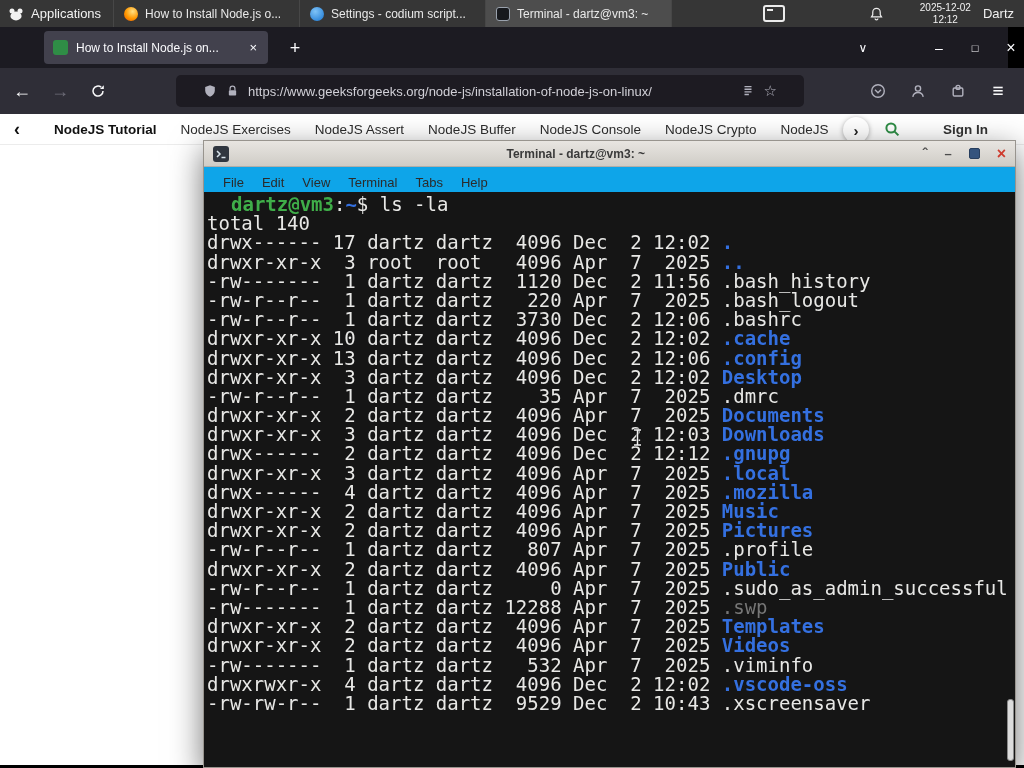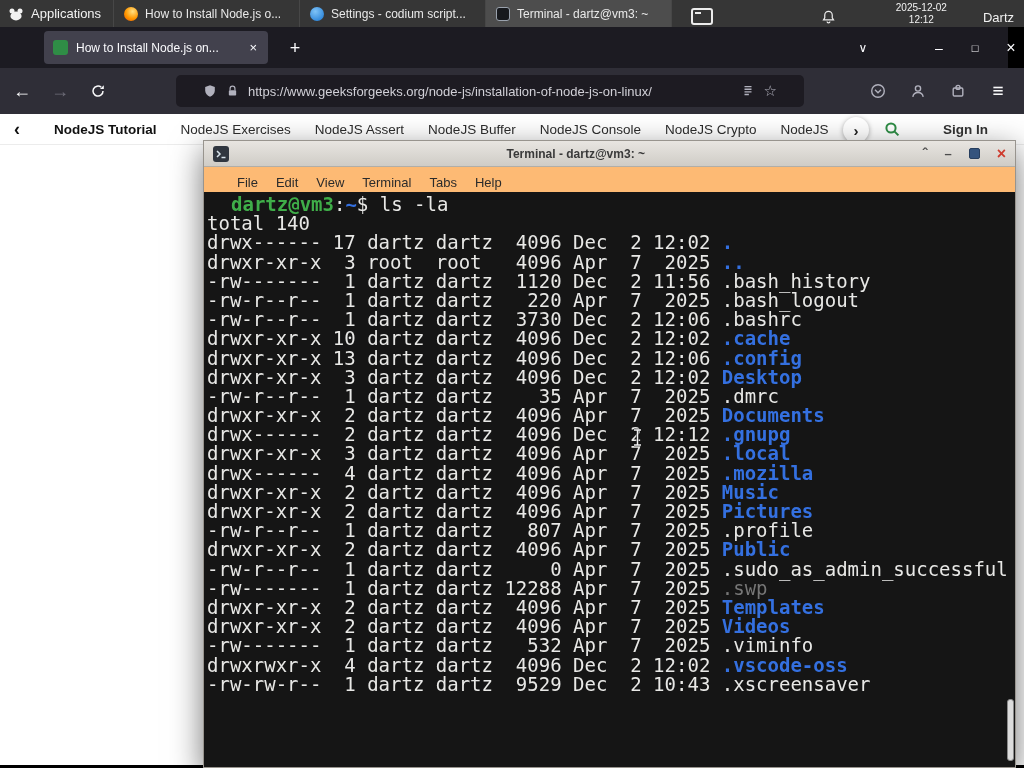--- a/index.html
+++ b/index.html
@@ -10,21 +10,21 @@
   .panel { position:absolute; top:0; left:0; right:0; height:27px; background:#363636; display:flex; align-items:center; color:#f2f2f2; z-index:50; }
   .apps { display:flex; align-items:center; gap:7px; padding:0 12px 0 8px; height:100%; font-size:13px; cursor:default;justify-content:center; }
   .tasklist { display:flex; height:100%; border-left:1px solid #474747; }
   .task { display:flex; align-items:center; gap:7px; padding:0 10px; width:186px; font-size:12px; border-right:1px solid #474747; color:#e9e9e9; overflow:hidden; white-space:nowrap; }
   .task.active { background:#4d4d4d; }
   .task .lbl { overflow:hidden; white-space:nowrap; }
   .ti { width:14px; height:14px; flex:none; border-radius:50%; }
   .ti-ff { background:radial-gradient(circle at 62% 32%, #ffe082, #ff9800 55%, #e65100); }
   .ti-code { background:radial-gradient(circle at 38% 32%, #7ec3f7, #1976d2); }
   .ti-term { border-radius:3px; background:#17191d; border:1px solid #9aa2ad; }
-  .tray { margin-left:auto; display:flex; align-items:flex-end;gap:24px; }
+  .tray { margin-left:auto; display:flex; align-items:center; }
   .tray-win { width:22px; height:17px; border:2px solid #ececec; border-radius:3px; position:relative; margin-right:84px; }
   .tray-win::after { content:""; position:absolute; left:2px; top:2px; width:6px; height:2px; background:#ececec; }
   .bell { margin-right:28px; display:flex; }
   .clock { text-align:center; font-size:10px; line-height:11.5px; padding:0 8px; }
   .puser { font-size:13px; padding:0 10px 0 4px; }
 
   
   .tabbar { position:absolute; top:27px; left:0; right:16px; height:41px; background:#1c1b22; z-index:40; }
   .tab { position:absolute; left:44px; top:4px; width:224px; height:33px; background:#42414d; border-radius:4px; display:flex; align-items:center; gap:8px; padding:0 9px; color:#fbfbfe; font-size:12px; }
   .favicon { width:15px; height:15px; border-radius:3px; background:#2f8d46; flex:none; }
@@ -62,21 +62,21 @@
 
   
   .terminal { position:absolute; left:203px; top:140px; width:813px; height:628px; z-index:20; border:1px solid #98948e; box-shadow:0 10px 30px rgba(0,0,0,.55); background:#151515; }
   .t-titlebar { height:26px; background:linear-gradient(#e8e5e1, #cfccc6); border-bottom:1px solid #b1aea8; display:flex; align-items:center; gap:8px; padding:0 9px; }
   .t-title { flex:1; text-align:center; font-weight:bold; font-size:12px; color:#3a3a3a; white-space:nowrap; overflow:hidden; }
   .t-buttons { display:flex; align-items:center; gap:17px; color:#4c4c4c; }
   .t-b { font-size:13px; font-weight:bold; line-height:1; }
   .t-shade { font-size:15px; }
   .t-maxbox { width:11px; height:11px; background:#34537d; border:1px solid #273e5e; border-radius:2px; }
   .t-close { color:#cf3b2d; font-size:16px; }
-  .t-menubar { height:30px; background:#fdba74; display:flex; align-items:center; padding-left:24px; font-size:13px; color:#2b2b2b; }
+  .t-menubar { height:30px; background:#0ea5e9; display:flex; align-items:center; padding-left:10px; font-size:13px; color:#2b2b2b; }
   .t-menu-item { padding:0 9px; }
   .t-screen { position:absolute; top:51px; left:0; right:0; bottom:0; background:#151515; overflow:hidden; padding:3px 0 0 3px; font-family:"DejaVu Sans Mono", monospace; font-size:19px; line-height:19.2px; color:#e8e8e6; }
   .t-line { height:19.2px; white-space:pre; }
   .green { color:#3fae49; }
   .bold { font-weight:bold;padding-left:24px; }
   .blue, .dir { color:#3470e0; font-weight:bold; }
   .file { color:#e8e8e6; }
   .dimname { color:#767676; }
   .t-scroll { position:absolute; right:1px; top:507px; width:7px; height:62px; background:#dcdcdc; border:1px solid #8a8a8a; border-radius:3px; }
 
@@ -237,20 +237,21 @@
       <div class="t-line"><span>drwx------ 17 dartz dartz  4096 Dec  2 12:02 </span><span class="dir">.</span></div>
         <div class="t-line"><span>drwxr-xr-x  3 root  root   4096 Apr  7  2025 </span><span class="dir">..</span></div>
         <div class="t-line"><span>-rw-------  1 dartz dartz  1120 Dec  2 11:56 </span><span class="file">.bash_history</span></div>
         <div class="t-line"><span>-rw-r--r--  1 dartz dartz   220 Apr  7  2025 </span><span class="file">.bash_logout</span></div>
         <div class="t-line"><span>-rw-r--r--  1 dartz dartz  3730 Dec  2 12:06 </span><span class="file">.bashrc</span></div>
         <div class="t-line"><span>drwxr-xr-x 10 dartz dartz  4096 Dec  2 12:02 </span><span class="dir">.cache</span></div>
         <div class="t-line"><span>drwxr-xr-x 13 dartz dartz  4096 Dec  2 12:06 </span><span class="dir">.config</span></div>
         <div class="t-line"><span>drwxr-xr-x  3 dartz dartz  4096 Dec  2 12:02 </span><span class="dir">Desktop</span></div>
         <div class="t-line"><span>-rw-r--r--  1 dartz dartz    35 Apr  7  2025 </span><span class="file">.dmrc</span></div>
         <div class="t-line"><span>drwxr-xr-x  2 dartz dartz  4096 Apr  7  2025 </span><span class="dir">Documents</span></div>
+        <div class="t-line"><span>drwxr-xr-x  3 dartz dartz  4096 Dec  2 12:03 </span><span class="dir">Downloads</span></div>
         <div class="t-line"><span>drwx------  2 dartz dartz  4096 Dec  2 12:12 </span><span class="dir">.gnupg</span></div>
         <div class="t-line"><span>drwxr-xr-x  3 dartz dartz  4096 Apr  7  2025 </span><span class="dir">.local</span></div>
         <div class="t-line"><span>drwx------  4 dartz dartz  4096 Apr  7  2025 </span><span class="dir">.mozilla</span></div>
         <div class="t-line"><span>drwxr-xr-x  2 dartz dartz  4096 Apr  7  2025 </span><span class="dir">Music</span></div>
         <div class="t-line"><span>drwxr-xr-x  2 dartz dartz  4096 Apr  7  2025 </span><span class="dir">Pictures</span></div>
         <div class="t-line"><span>-rw-r--r--  1 dartz dartz   807 Apr  7  2025 </span><span class="file">.profile</span></div>
         <div class="t-line"><span>drwxr-xr-x  2 dartz dartz  4096 Apr  7  2025 </span><span class="dir">Public</span></div>
         <div class="t-line"><span>-rw-r--r--  1 dartz dartz     0 Apr  7  2025 </span><span class="file">.sudo_as_admin_successful</span></div>
         <div class="t-line"><span>-rw-------  1 dartz dartz 12288 Apr  7  2025 </span><span class="dimname">.swp</span></div>
         <div class="t-line"><span>drwxr-xr-x  2 dartz dartz  4096 Apr  7  2025 </span><span class="dir">Templates</span></div>

